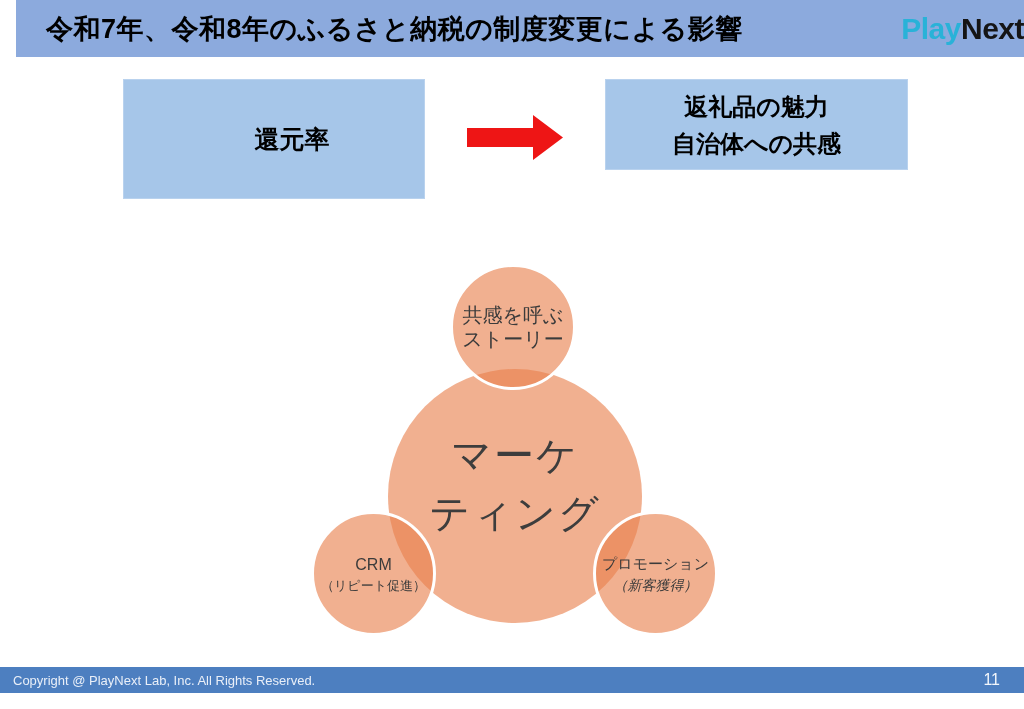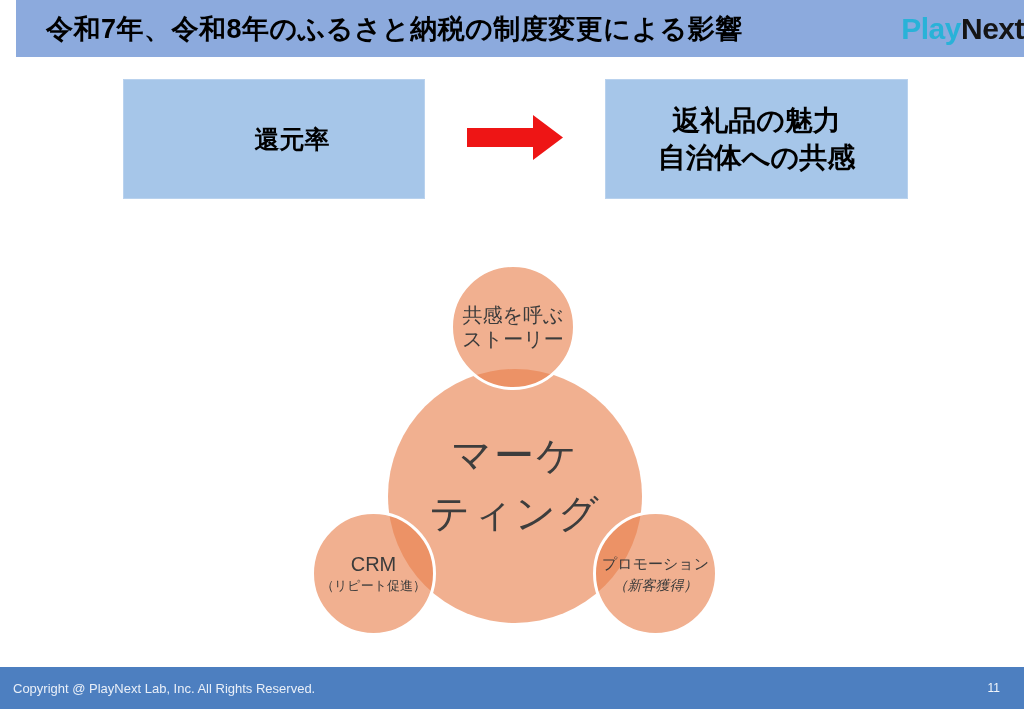--- a/index.html
+++ b/index.html
@@ -57,22 +57,22 @@
     text-align: center;
   }
   .flow-box.left {
     left: 123px; top: 79px;
     width: 302px; height: 120px;
     font-size: 25px;
     padding-left: 36px;
   }
   .flow-box.right {
     left: 605px; top: 79px;
-    width: 303px; height: 120px;
-    font-size: 28px;
+    width: 303px; height: 91px;
+    font-size: 24px;
     line-height: 37px;
   }
   .arrow-svg {
     position: absolute;
     left: 467px; top: 115px;
     width: 96px; height: 45px;
   }
 
   
   .circle {
@@ -109,39 +109,39 @@
     line-height: 24px;
   }
   .circle.bl-c {
     left: 311px; top: 511px;
     width: 125px; height: 125px;
   }
   .circle.br-c {
     left: 593px; top: 511px;
     width: 125px; height: 125px;
   }
-  .crm-line1 { font-size: 20px; line-height: 23px; }
+  .crm-line1 { font-size: 16px; line-height: 23px; }
   .crm-line2 { font-size: 13px; line-height: 19px; }
   .promo-line1 { font-size: 15px; line-height: 23px; }
   .promo-line2 { font-size: 14px; line-height: 21px; font-style: italic; }
 
   
   .footer {
     position: absolute;
     left: 0; top: 667px;
-    width: 1024px; height: 42px;
+    width: 1024px; height: 26px;
     background: #4d7fc0;
     display: flex;
     align-items: center;
     justify-content: space-between;
     padding: 0 24px 0 13px;
     color: #e9eff8;
   }
   .copyright { font-size: 13px; }
-  .page-number { font-size: 12px; color: #f2f6fb; }
+  .page-number { font-size: 16px; color: #f2f6fb; }
 </style>
 </head>
 <body>
 
 <div class="slide">
 
   <div class="header">
     <div class="title">令和7年、令和8年のふるさと納税の制度変更による影響</div>
     <div class="logo"><span class="logo-play">Play</span><span class="logo-next">Next</span></div>
   </div>

